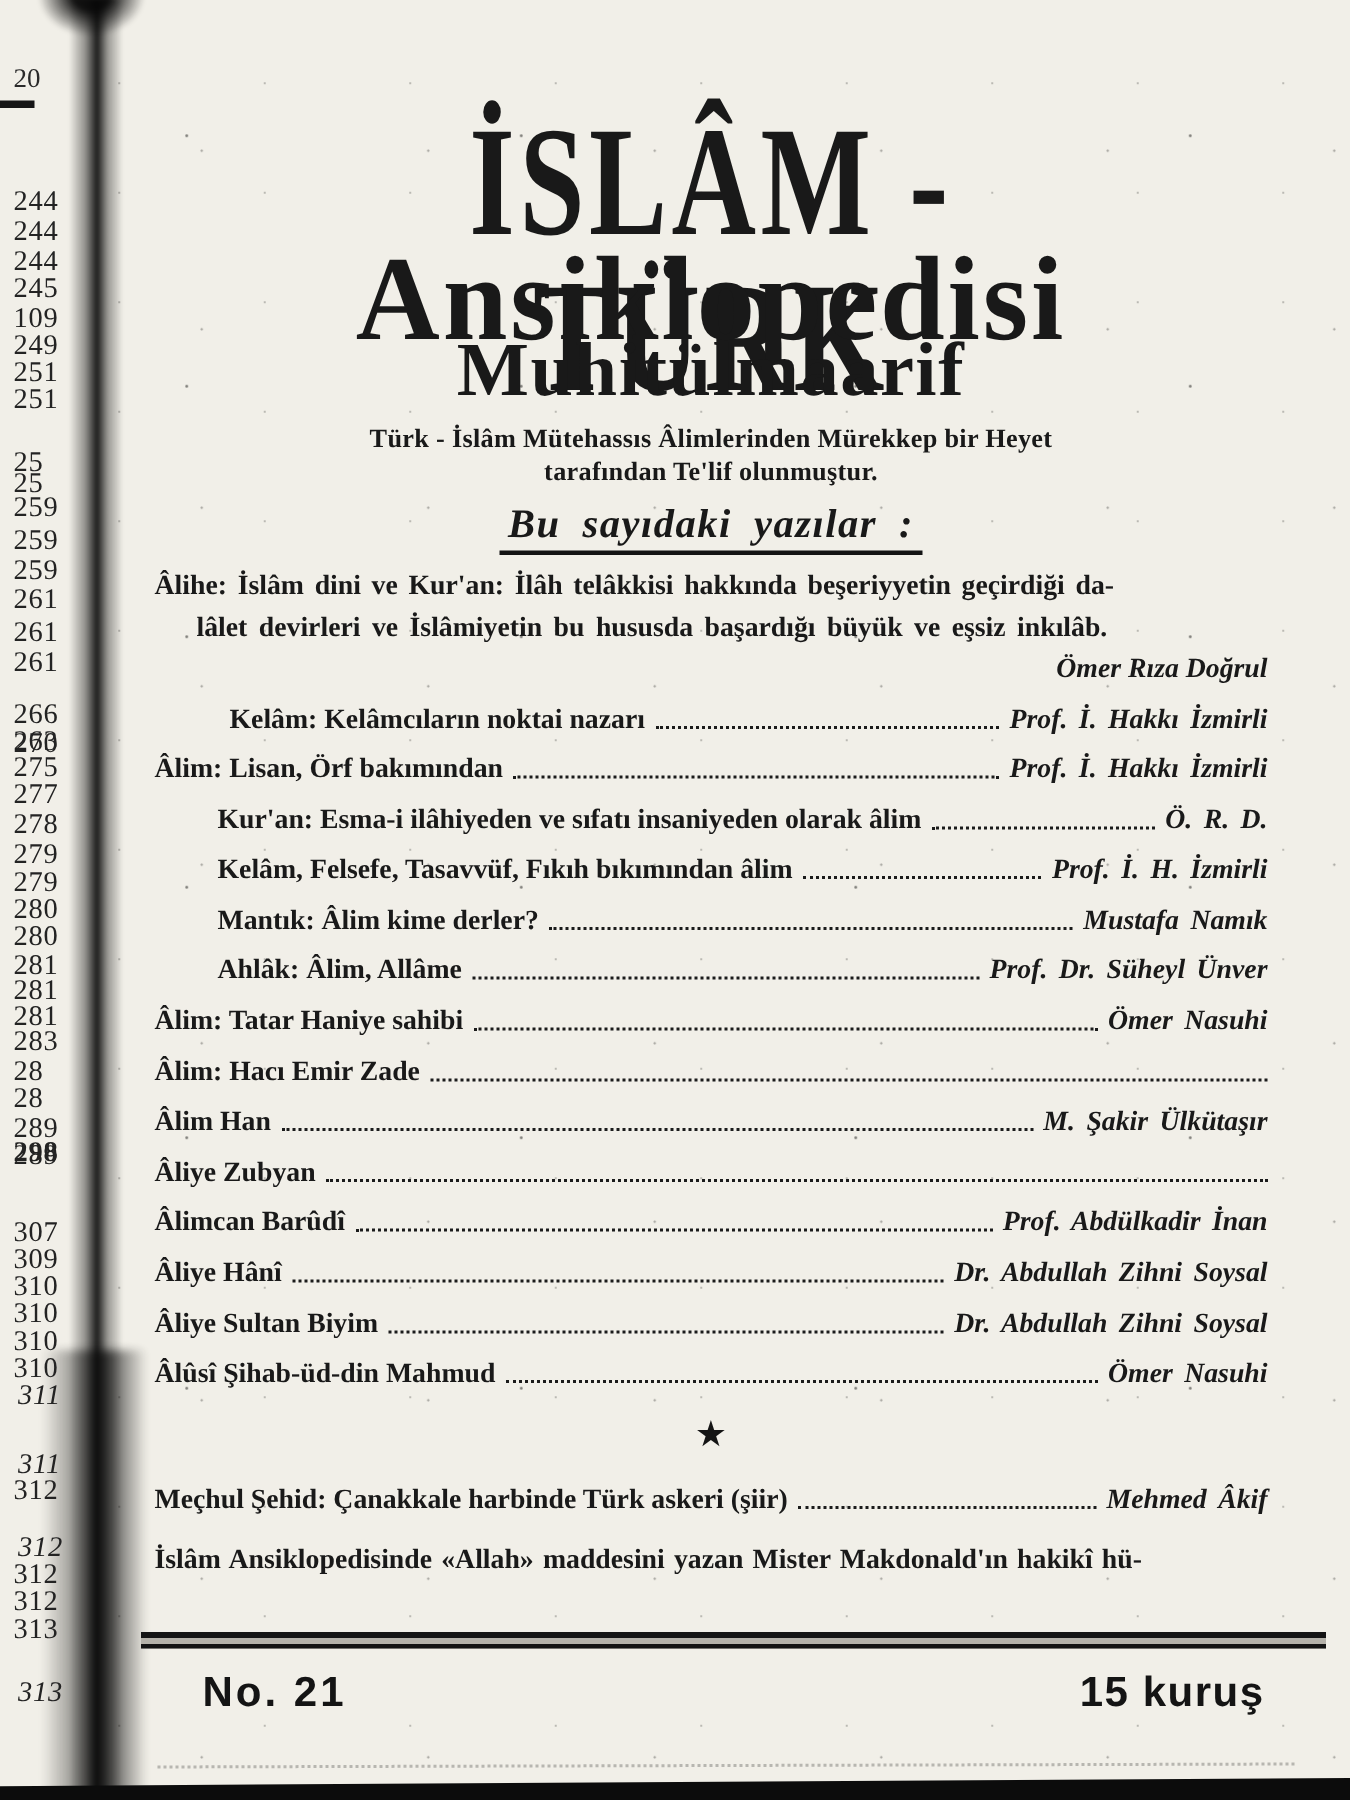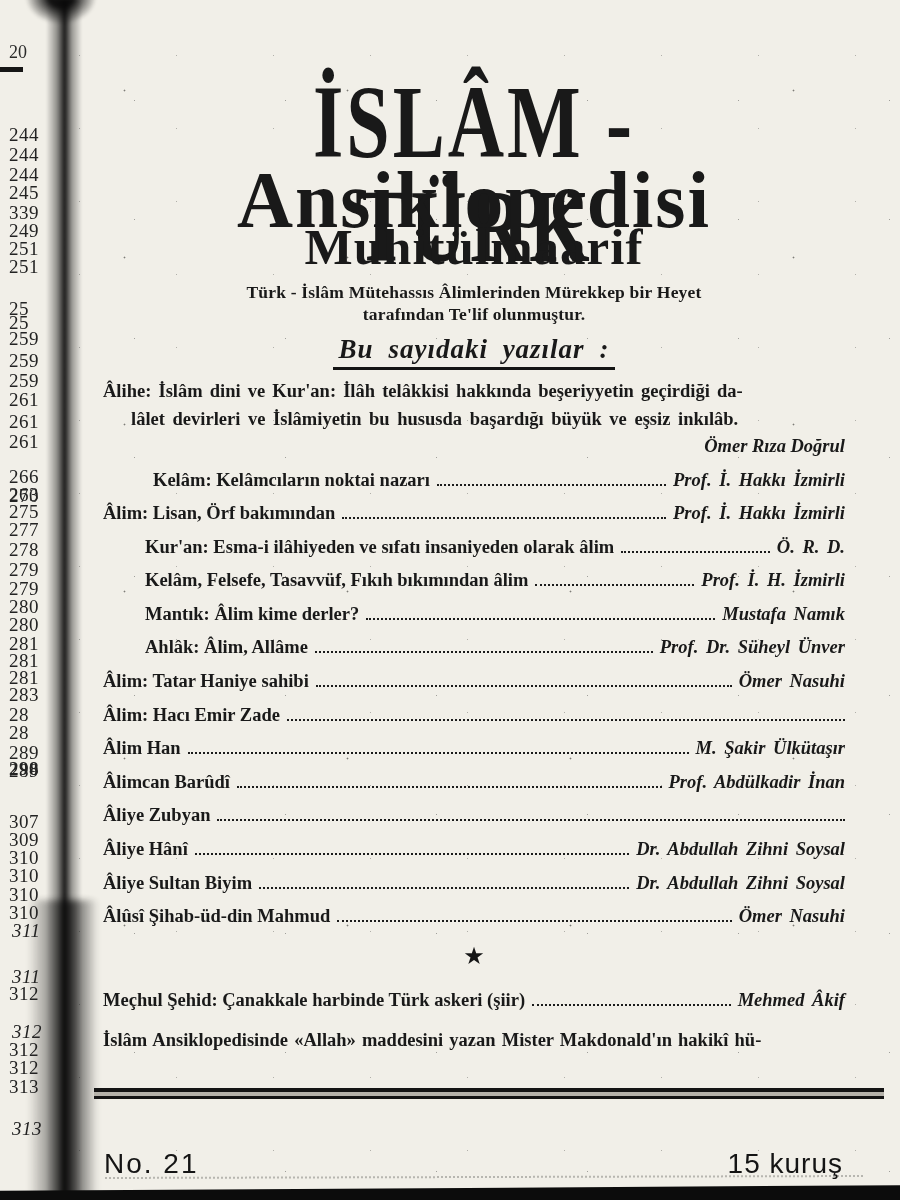--- a/index.html
+++ b/index.html
@@ -71,22 +71,22 @@
   .closing{position:absolute;left:103px;top:990px;width:742px;font-size:18.5px;font-weight:bold;}
   .cl-l1{line-height:28px;word-spacing:1.5px;white-space:nowrap;margin-top:2px;}
   .cl-l2{display:flex;align-items:flex-start;padding-left:45px;line-height:21px;margin-top:7px;}
   .cl-l2 .txt{white-space:nowrap;word-spacing:2px;}
   
   .double-rule{
     position:absolute;left:94px;top:1088px;width:790px;height:4px;
     background:#b5b2aa;border-top:4px solid #141414;border-bottom:3px solid #141414;
   }
   .foot{
-    position:absolute;top:1148px;font-family:"Liberation Sans", sans-serif;
-    font-weight:normal;font-size:28px;letter-spacing:2px;color:#141414;
+    position:absolute;top:1112px;font-family:"Liberation Sans", sans-serif;
+    font-weight:bold;font-size:28px;letter-spacing:2px;color:#141414;margin-left:31px;
   }
   .foot.issue{left:104px;}
   .foot.price{right:57px;letter-spacing:1px;}
   .faint-line{
     position:absolute;left:105px;top:1176px;width:758px;
     border-top:2px dotted rgba(50,50,46,.30);transform:rotate(-.15deg);
   }
   .bottom-bar{
     position:absolute;left:-10px;top:1188px;width:925px;height:16px;
     background:#0c0c0c;transform:rotate(-.35deg);
@@ -100,21 +100,21 @@
 <div class="spine-bottom"></div>
 <div class="spine-top"></div>
 
 <div class="top-num">20</div>
 <div class="top-num-rule"></div>
 <div id="margin-col">
     <div class="m-num" style="top: 126px;">244</div>
     <div class="m-num" style="top: 146px;">244</div>
     <div class="m-num" style="top: 166px;">244</div>
     <div class="m-num" style="top: 184px;">245</div>
-    <div class="m-num" style="top: 204px;">339</div>
+    <div class="m-num" style="top: 204px;">109</div>
     <div class="m-num" style="top: 222px;">249</div>
     <div class="m-num" style="top: 240px;">251</div>
     <div class="m-num" style="top: 258px;">251</div>
     <div class="m-num" style="top: 300px;">25</div>
     <div class="m-num" style="top: 314px;">25</div>
     <div class="m-num" style="top: 330px;">259</div>
     <div class="m-num" style="top: 352px;">259</div>
     <div class="m-num" style="top: 372px;">259</div>
     <div class="m-num" style="top: 391px;">261</div>
     <div class="m-num" style="top: 413px;">261</div>
@@ -208,27 +208,27 @@
       <div class="toc-row">
         <span class="txt">Âlim: Hacı Emir Zade</span>
         <span class="dots to-edge"></span>
       </div>
       <div class="toc-row">
         <span class="txt">Âlim Han</span>
         <span class="dots"></span>
         <span class="author">M. Şakir Ülkütaşır</span>
       </div>
       <div class="toc-row">
-        <span class="txt">Âlimcan Barûdî</span>
-        <span class="dots"></span>
-        <span class="author">Prof. Abdülkadir İnan</span>
-      </div>
-      <div class="toc-row">
         <span class="txt">Âliye Zubyan</span>
         <span class="dots to-edge"></span>
+      </div>
+      <div class="toc-row">
+        <span class="txt">Âlimcan Barûdî</span>
+        <span class="dots"></span>
+        <span class="author">Prof. Abdülkadir İnan</span>
       </div>
       <div class="toc-row">
         <span class="txt">Âliye Hânî</span>
         <span class="dots"></span>
         <span class="author">Dr. Abdullah Zihni Soysal</span>
       </div>
       <div class="toc-row">
         <span class="txt">Âliye Sultan Biyim</span>
         <span class="dots"></span>
         <span class="author">Dr. Abdullah Zihni Soysal</span>

